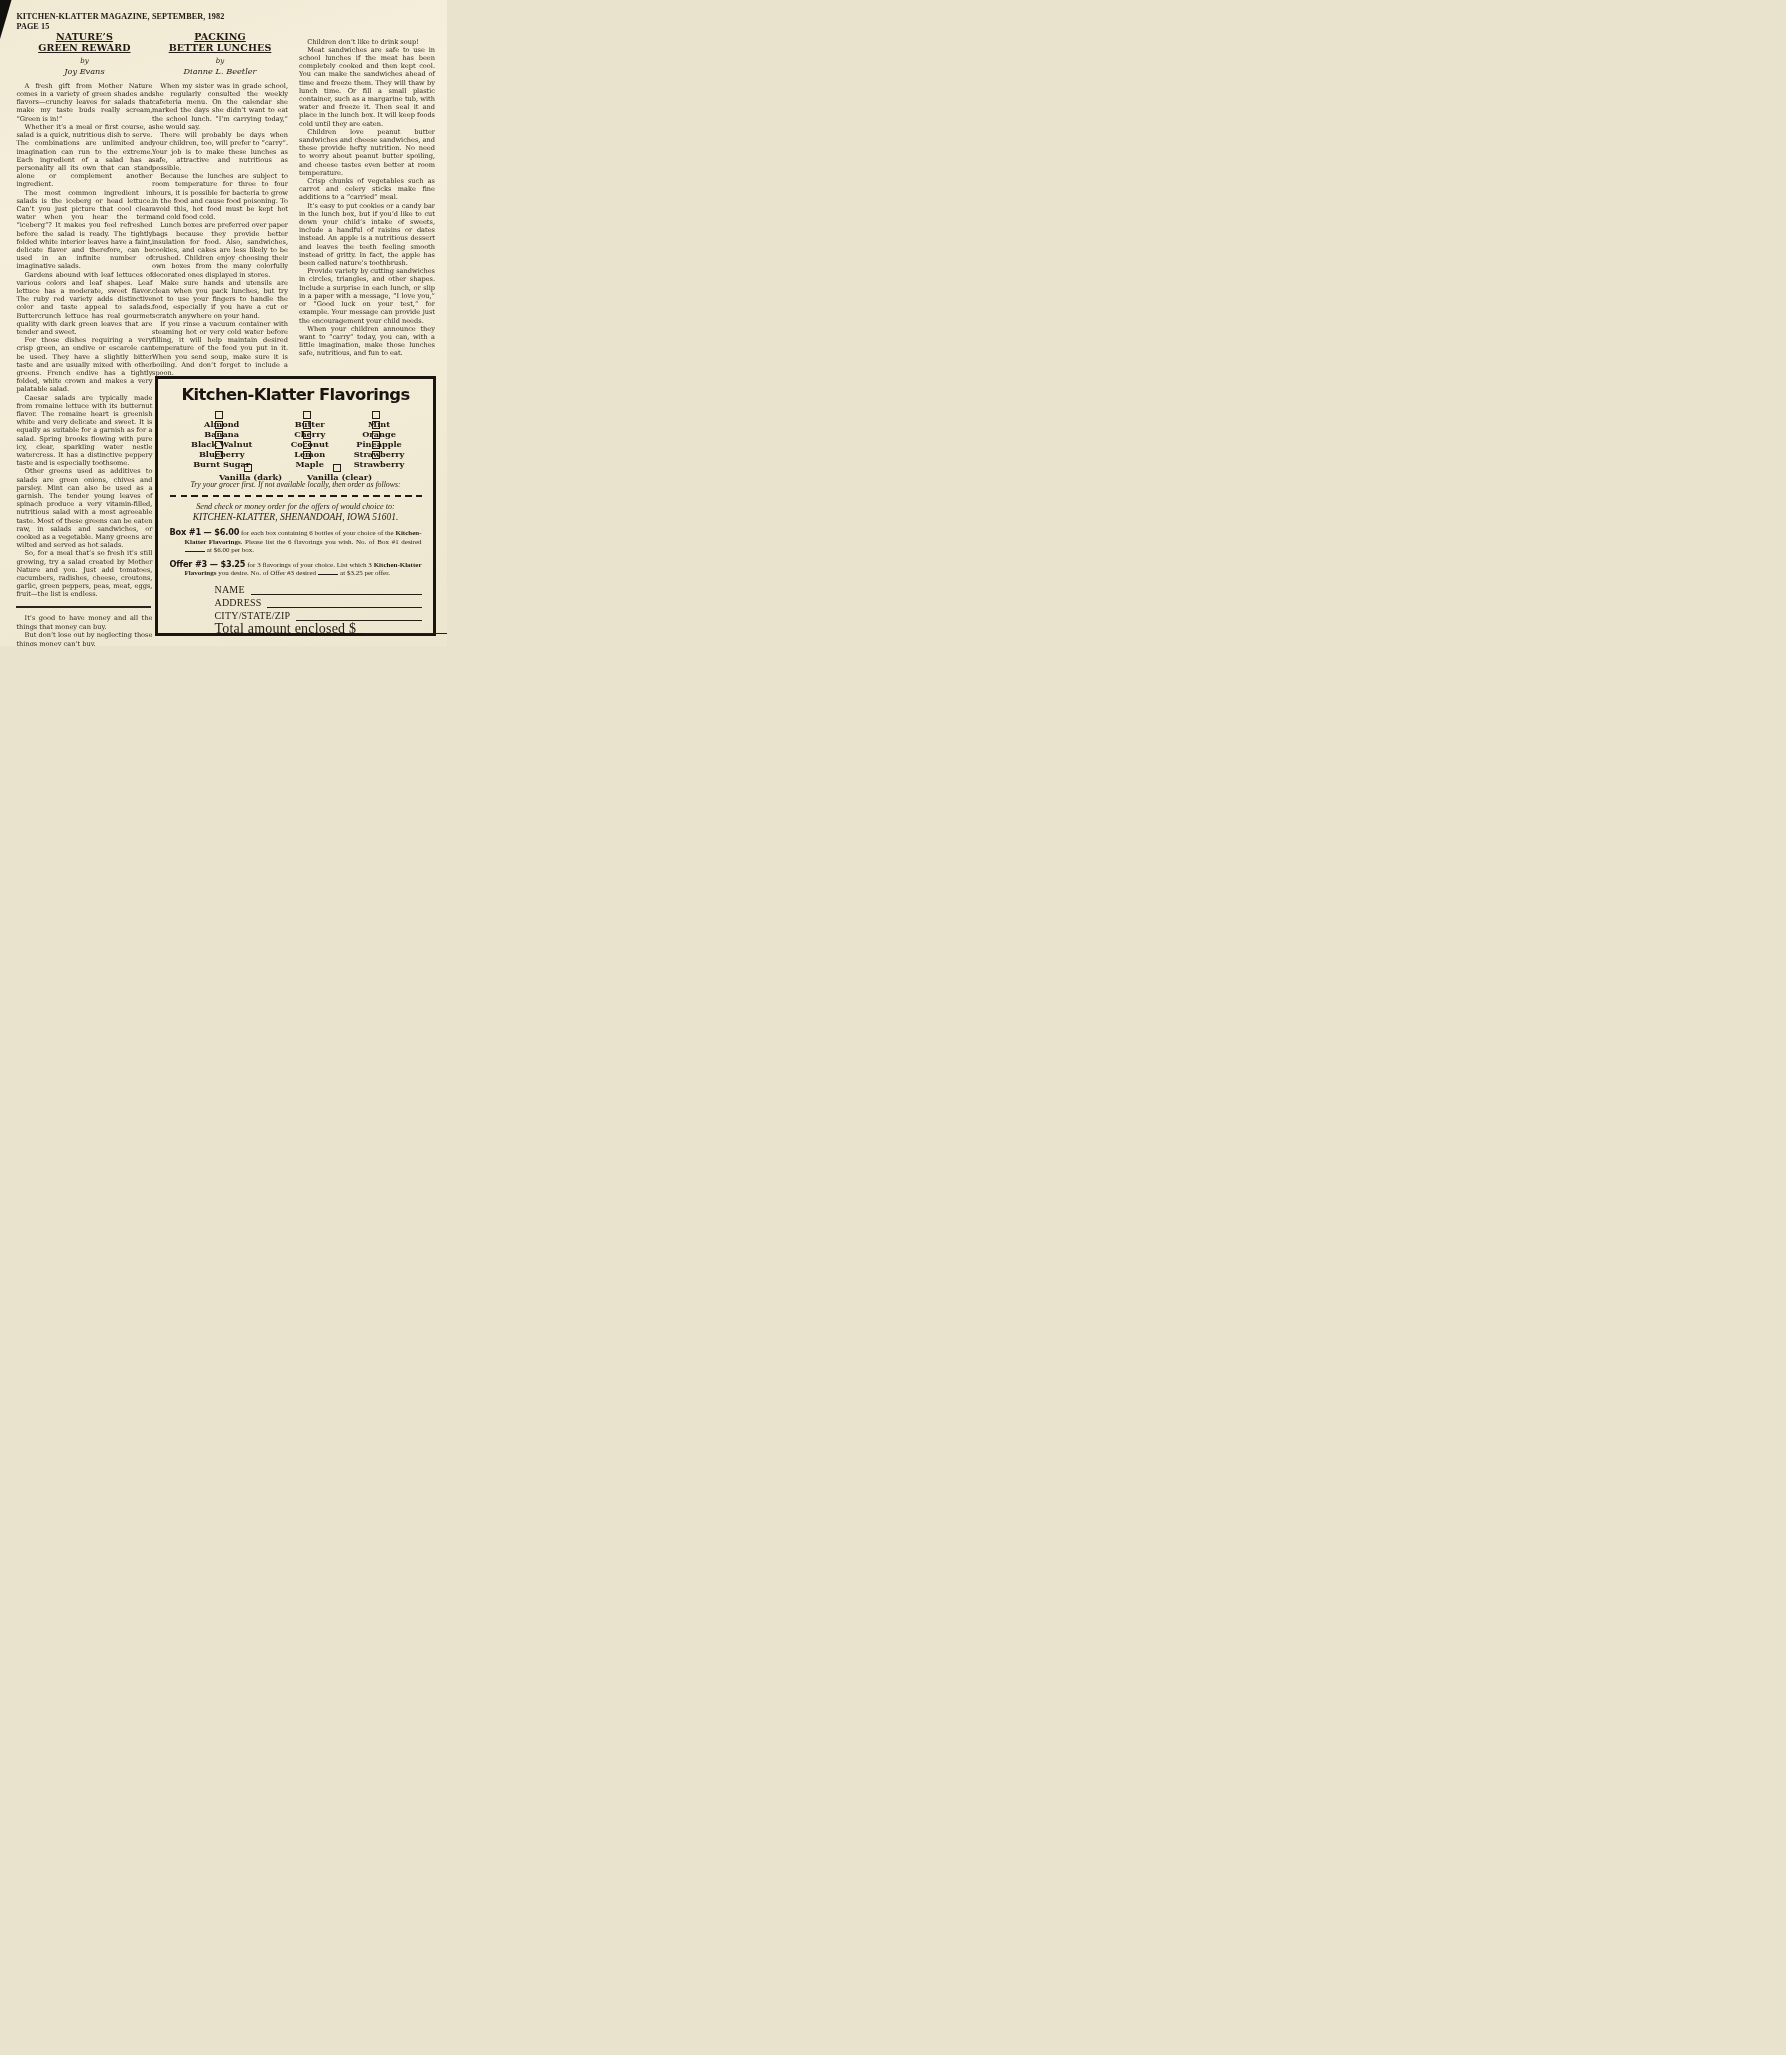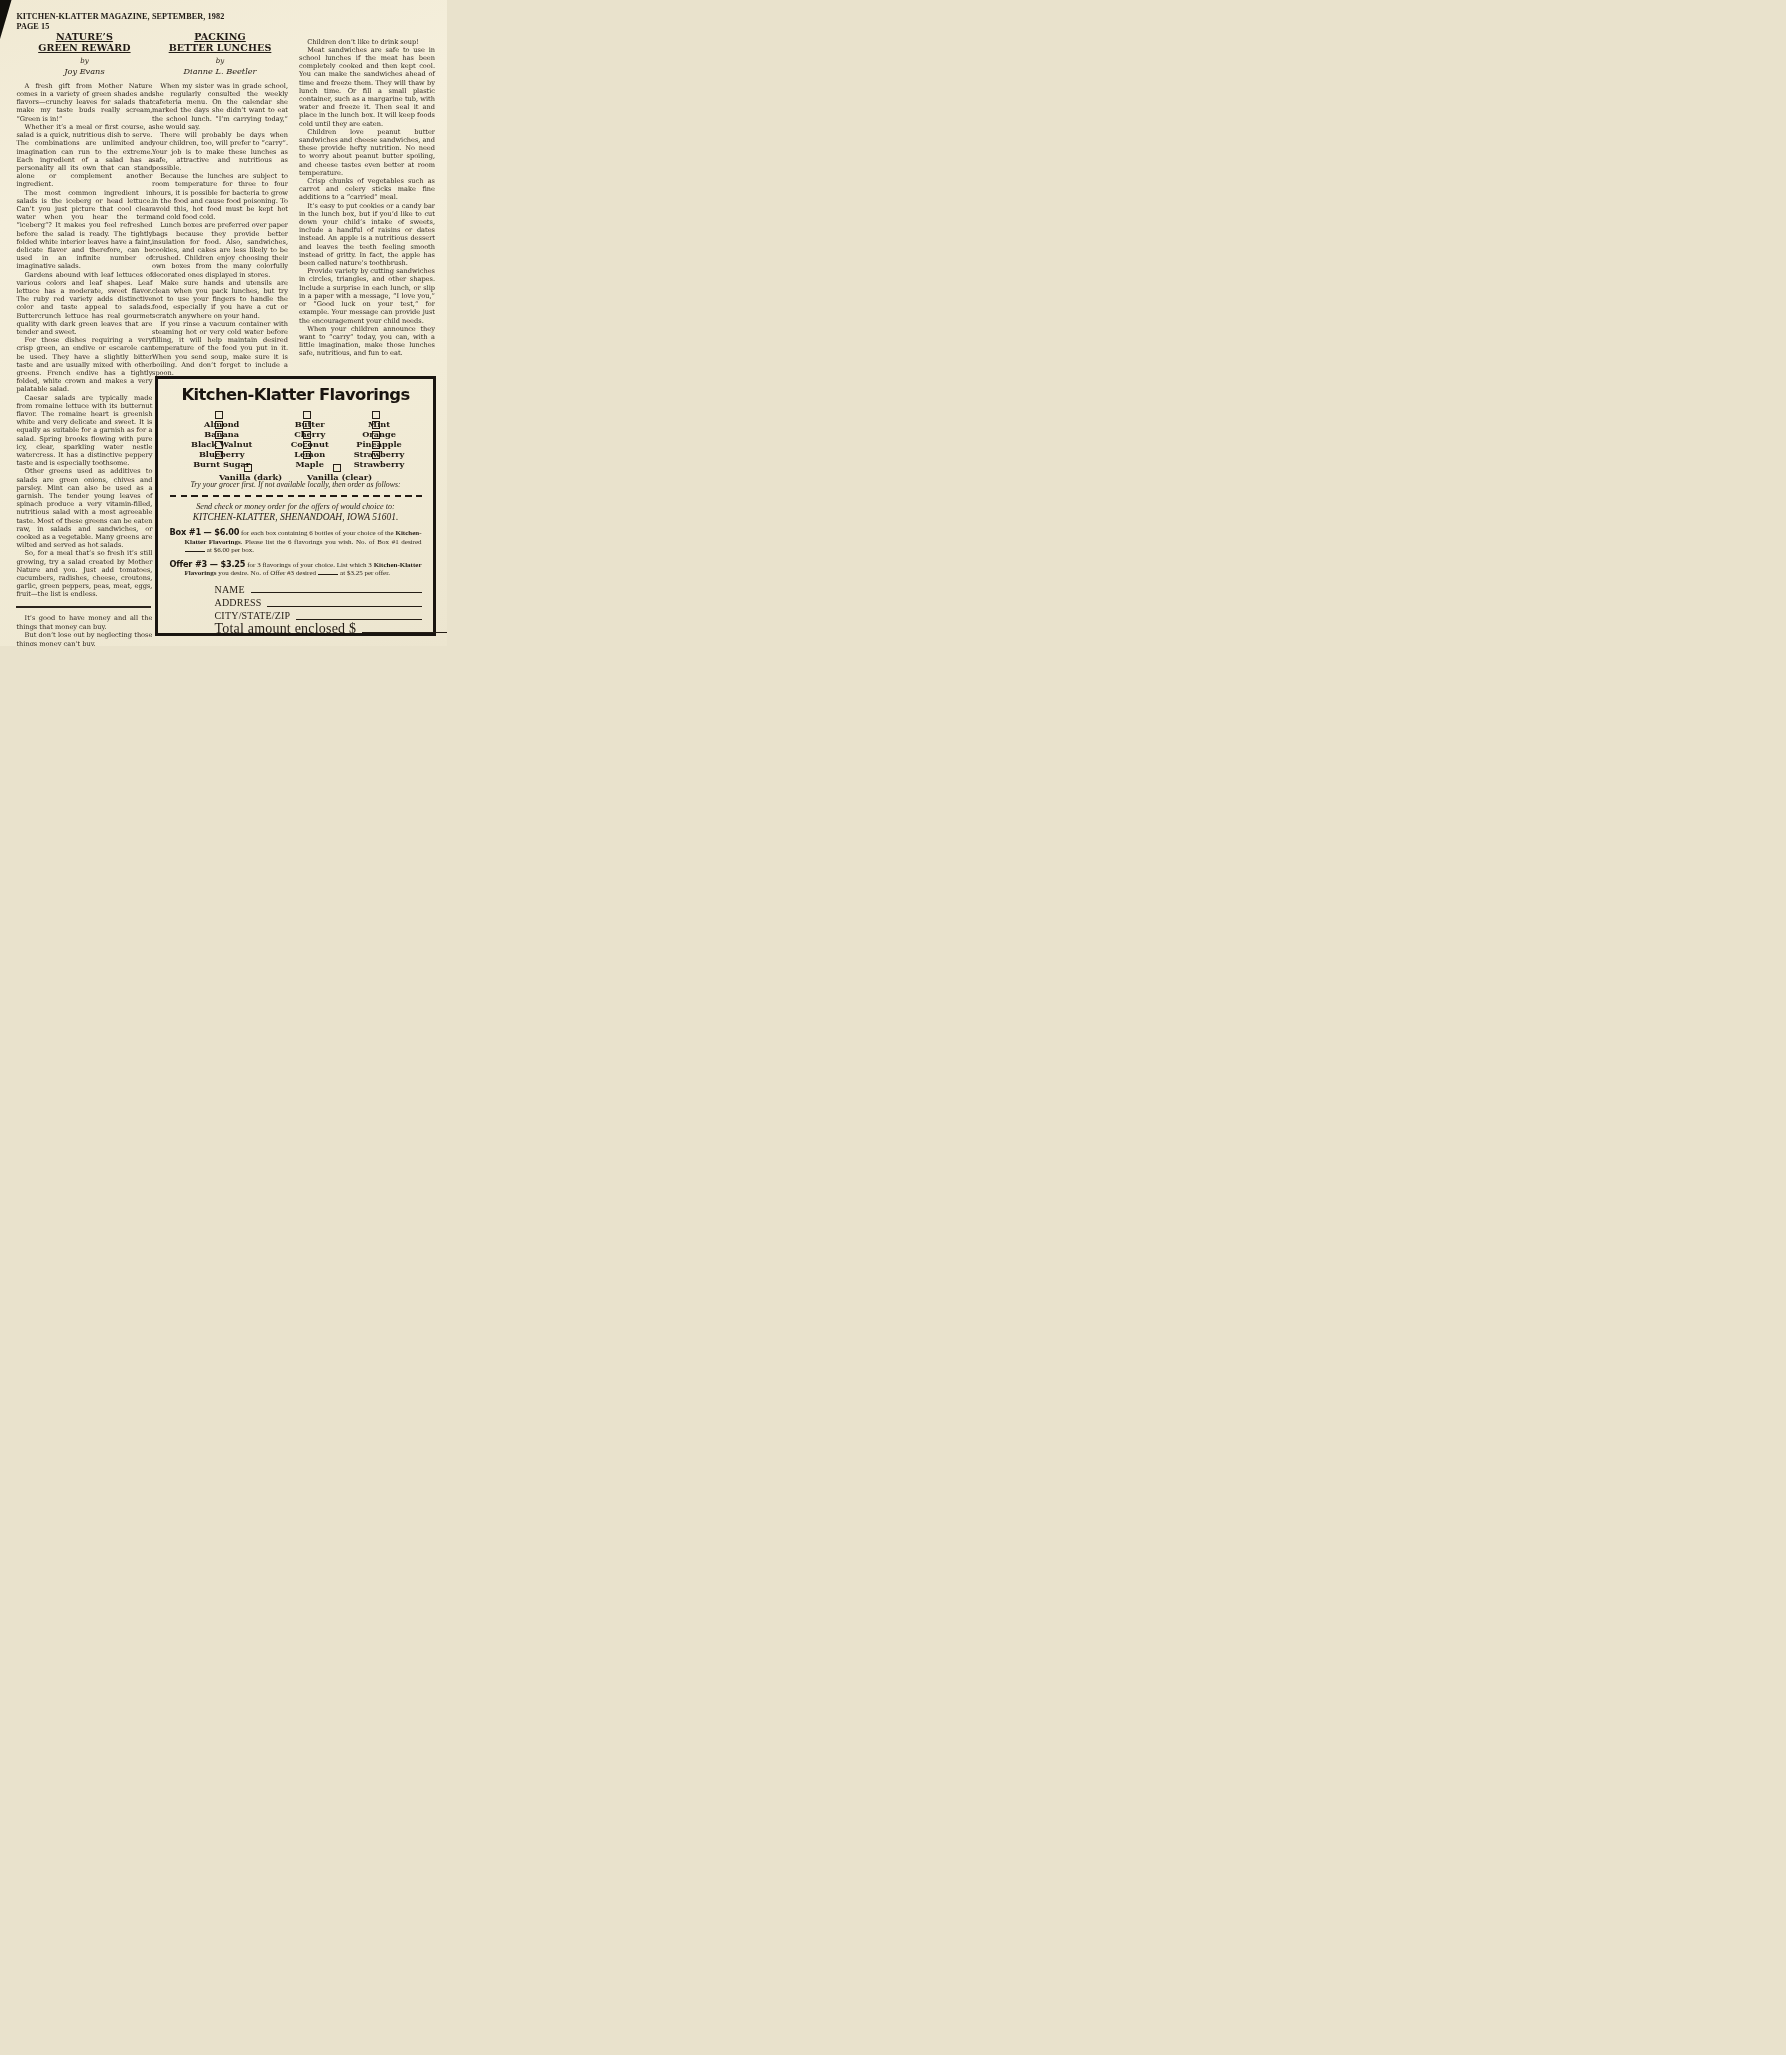--- a/index.html
+++ b/index.html
@@ -42,21 +42,21 @@
   .grocer { margin-top:5.8px; font:italic 7.8px/10px "Liberation Serif", serif; text-align:center; }
   .cutline { margin-top:5px; height:2.1px;
     background:repeating-linear-gradient(90deg,#221c15 0 6.2px,transparent 6.2px 10.7px); }
   .send-line1 { margin-top:5px; font:italic 8.2px/10.3px "Liberation Serif", serif; text-align:center; }
   .send-line2 { font:italic 9.5px/11px "Liberation Serif", serif; text-align:center; }
   .offer { margin:5px 0 0; font:7px/8.6px "Liberation Serif", serif; text-align:justify;
     padding-left:15px; text-indent:-15px; color:#241d16; }
   .offer-label { font:700 8.2px/8.6px "DejaVu Sans", sans-serif; letter-spacing:-0.2px; color:#1a1510; }
   .kk-bold { font-weight:700; }
   .iblank { display:inline-block; width:20.6px; height:5px; border-bottom:1.2px solid #241d15; }
-  .form-row { display:flex; margin-top:2.1px;
+  .form-row { display:flex; align-items:flex-end; margin-top:2.1px;
     font:10px/11px "Liberation Serif", serif; color:#241d16;padding-left:45px; }
   .form-row.first { margin-top:5.8px; }
   .form-label { margin-right:5.8px; letter-spacing:0.2px; white-space:nowrap; }
   .fline { flex:1; height:8.6px; border-bottom:1.2px solid #241d15; }
   .fline.short { flex:none; width:88px; }
   .form-row.total .form-label { font-size:14px; }
 </style>
 </head>
 <body>
 

